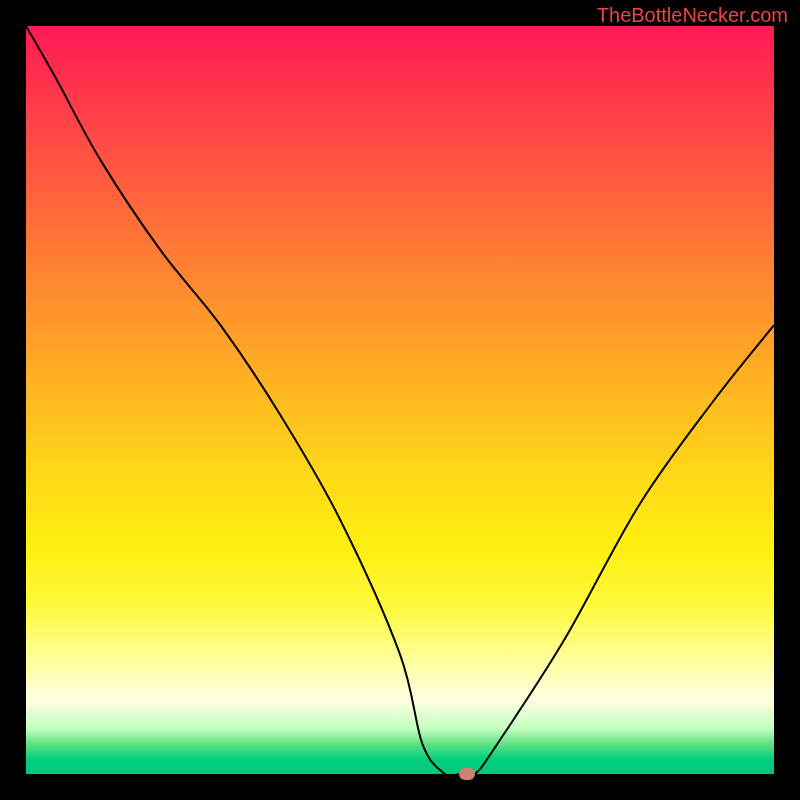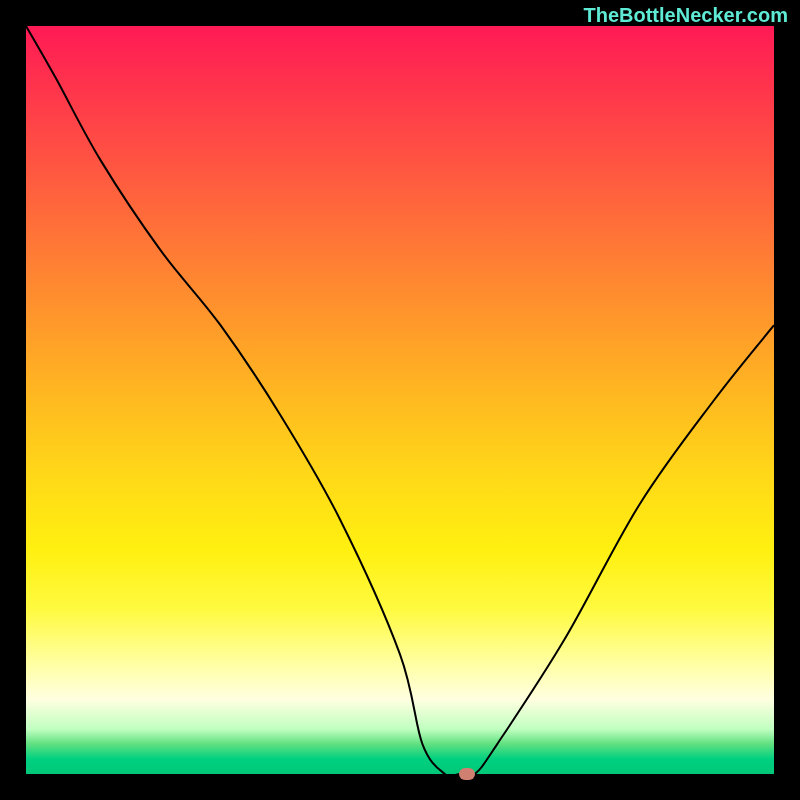--- a/index.html
+++ b/index.html
@@ -8,23 +8,23 @@
     height: 800px;
     background: #000;
     position: relative;
     font-family: Arial, sans-serif;
     overflow: hidden;
   }
   .watermark {
     position: absolute;
     top: 4px;
     right: 12px;
-    color: #5eead4;
+    color: #ef4444;
     font-size: 20px;
-    font-weight: 700;
+    font-weight: 400;
     z-index: 10;
     margin-left: 45px;
   }
   .plot-area {
     position: absolute;
     left: 26px;
     top: 26px;
     width: 748px;
     height: 748px;
   }

